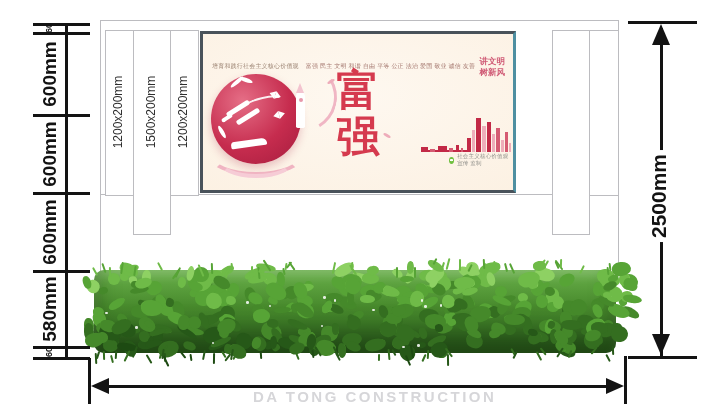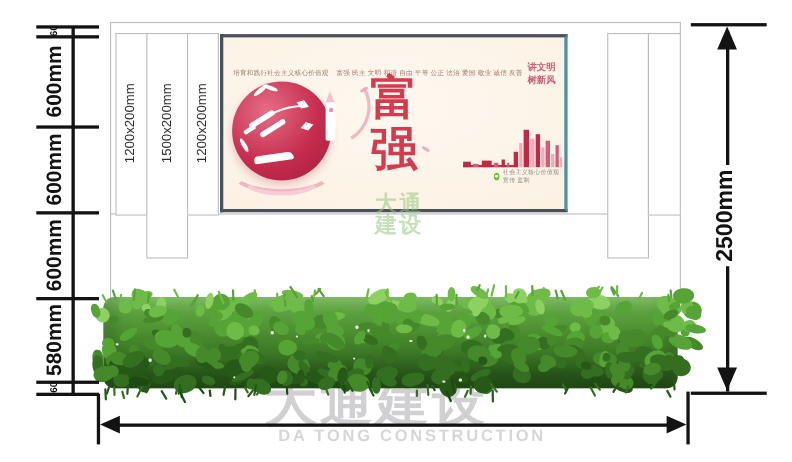--- a/index.html
+++ b/index.html
@@ -55,21 +55,20 @@
   .dim{background:#131313;z-index:7;}
   .dlab{font-weight:700;color:#131313;z-index:8;}
   .arrow{width:0;height:0;position:absolute;z-index:7;}
   .bgwhite{background:#fff;}
 </style>
 </head>
 <body>
 
 <div id="canvas">
 
-  <div class="abs wmb-cn">大通建设</div>
   <div class="abs wmb-en">DA TONG CONSTRUCTION</div>
 
   <div class="abs wall"></div>
 
   <div class="abs wline" style="left:100px;top:194px;width:517px;height:1px;"></div>
 
   <div class="abs pillar" style="left:105px;top:30px;width:27px;height:164px;"></div>
   <div class="abs pillar" style="left:133px;top:30px;width:36px;height:203px;"></div>
   <div class="abs pillar" style="left:170px;top:30px;width:27px;height:164px;"></div>
 
@@ -131,24 +130,20 @@
         <div style="position: absolute; left: 84px; bottom: 0px; width: 3px; height: 20px; background: rgb(213, 91, 114);"></div>
         <div style="position: absolute; left: 88px; bottom: 0px; width: 2px; height: 9px; background: rgb(238, 173, 186);"></div>
       </div>
 
     <div class="abs credit">
       <span class="gdot"></span>
       <span class="credittx">社会主义核心价值观宣传 监制</span>
     </div>
   </div>
 
-  <div class="abs wmc">
-    <div>大通</div>
-    <div>建设</div>
-  </div>
 
   <div class="abs hedge" id="hedge">
     <div class="hedgebase"></div>
   <span class="tuft" style="left: 128.771px; top: 3.49063px; width: 15.6592px; height: 8.4481px; background: rgb(111, 187, 72); transform: rotate(-33deg); box-shadow: rgb(142, 209, 99) 0px -1px 0px -2px;"></span>
       <span class="tuft" style="left: 465.607px; top: 80.5439px; width: 19.798px; height: 11.4964px; background: rgb(38, 88, 24); transform: rotate(25deg); box-shadow: rgb(52, 110, 32) 0px -1px 0px -2px;"></span>
       <span class="tuft" style="left: 67.9937px; top: 76.7575px; width: 20.8683px; height: 15.7842px; background: rgb(52, 110, 32); transform: rotate(-22deg); box-shadow: rgb(69, 137, 42) 0px 0px 0px -2px;"></span>
       <span class="tuft" style="left: 503.172px; top: 65.8276px; width: 9.32941px; height: 15.1233px; background: rgb(52, 110, 32); transform: rotate(-30deg); box-shadow: rgb(69, 137, 42) -2px 0px 0px -2px;"></span>
       <span class="tuft" style="left: 441.838px; top: 67.8532px; width: 17.2138px; height: 10.1883px; background: rgb(52, 110, 32); transform: rotate(13deg); box-shadow: rgb(69, 137, 42) 1px 0px 0px -2px;"></span>
       <span class="tuft" style="left: 528.736px; top: 34.229px; width: 8.4689px; height: 8.10754px; background: rgb(87, 164, 54); transform: rotate(-26deg); box-shadow: rgb(111, 187, 72) 1px 0px 0px -2px;"></span>
       <span class="tuft" style="left: 428.117px; top: 29.1px; width: 10.2365px; height: 8.99265px; background: rgb(111, 187, 72); transform: rotate(-15deg); box-shadow: rgb(142, 209, 99) 0px 1px 0px -2px;"></span>

